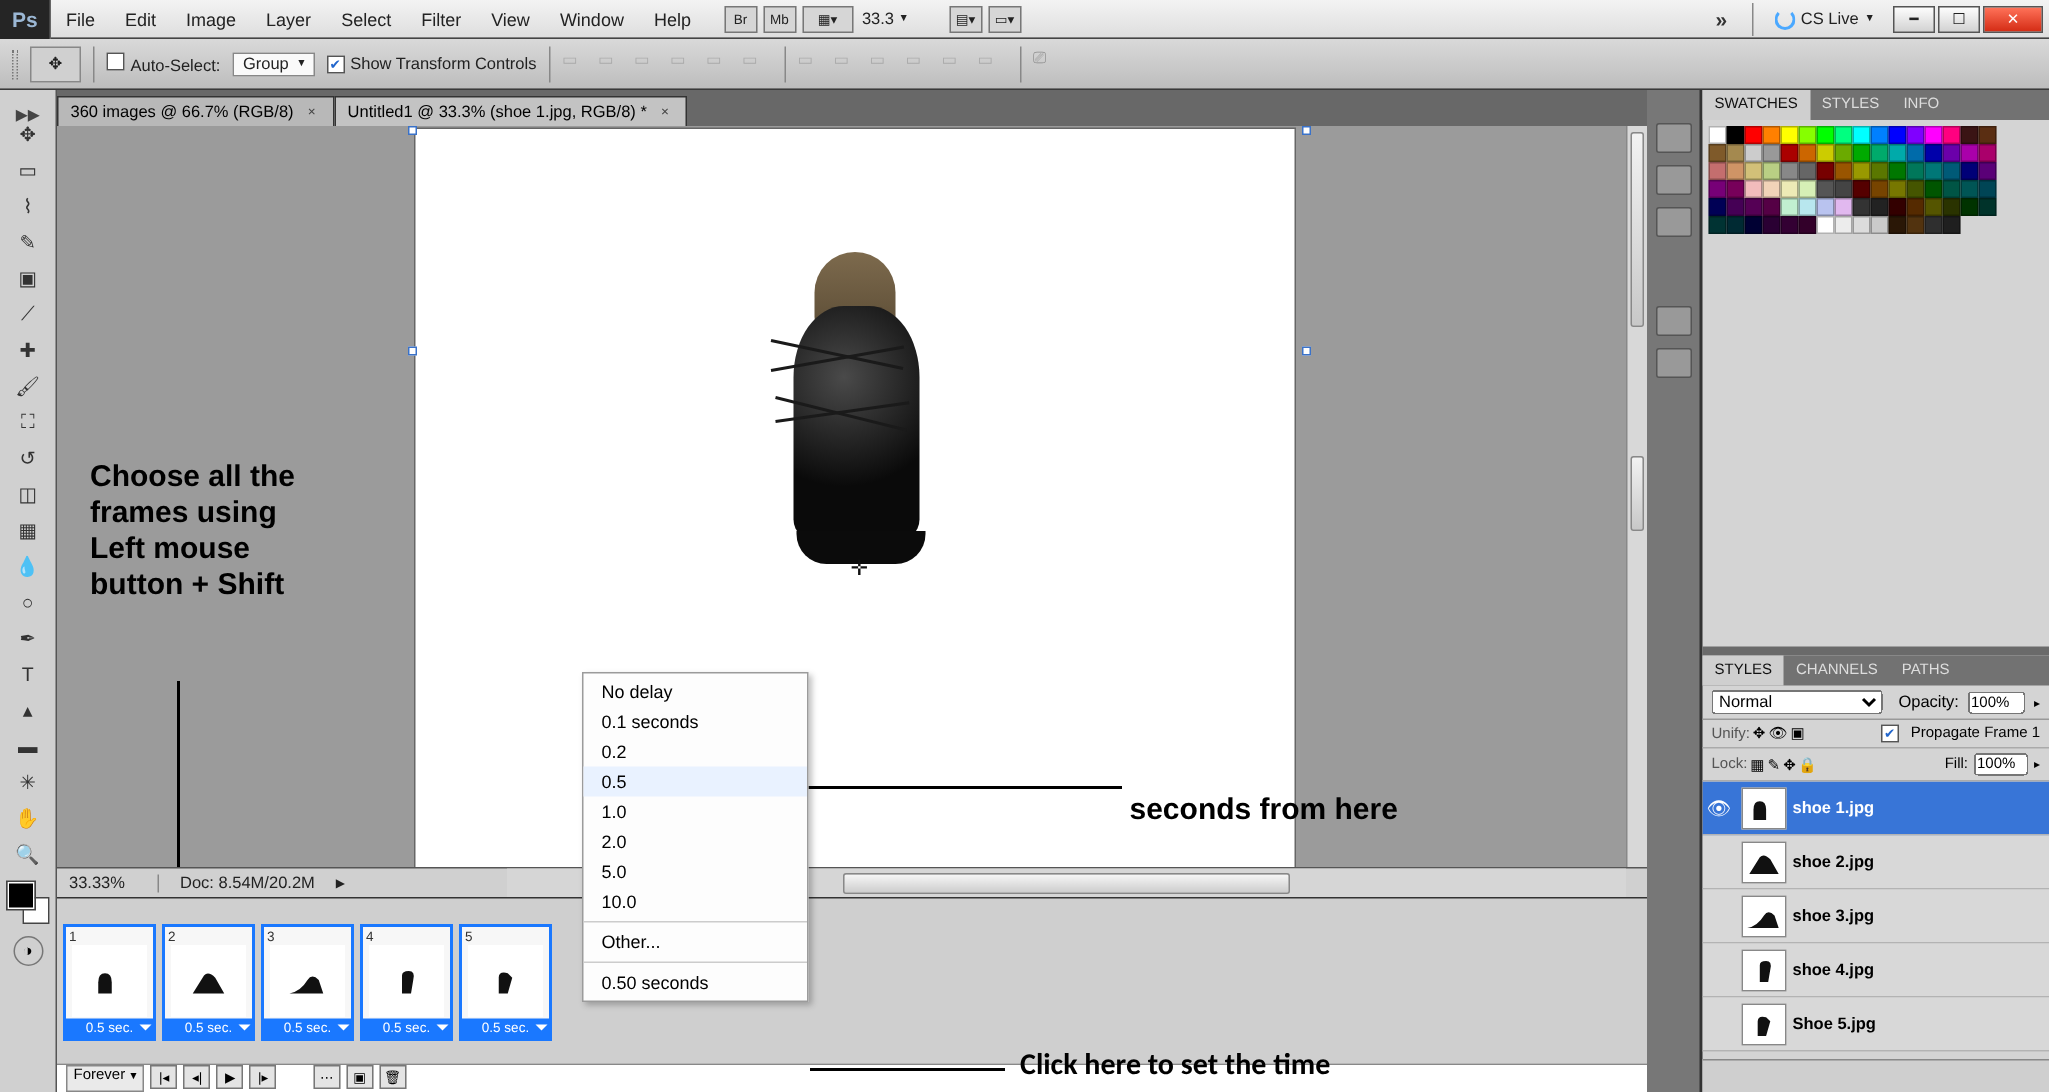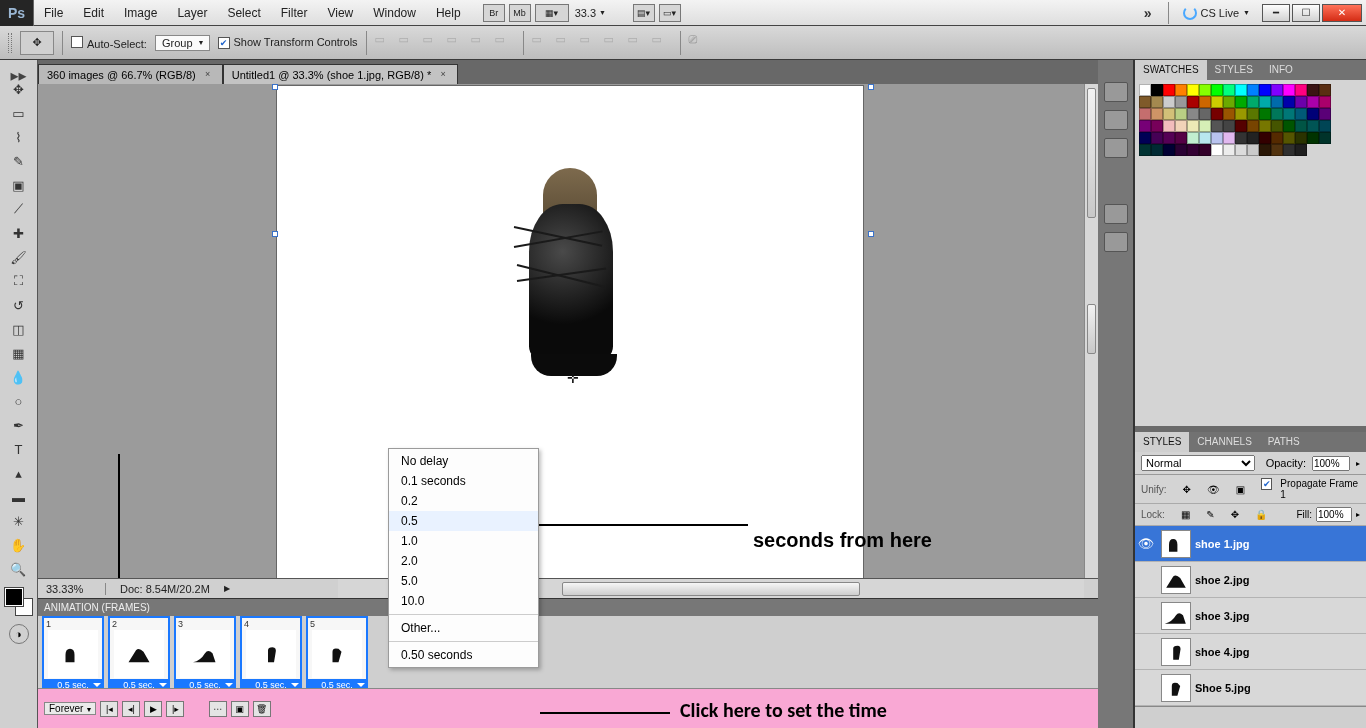--- a/index.html
+++ b/index.html
@@ -116,22 +116,22 @@
   display:flex;gap:4px;align-items:flex-start;overflow:hidden;}
 .frame{width:62px;height:78px;border:2px solid #1a78ff;background:#f7f7f7;
   position:relative;}
 .frame .num{position:absolute;left:2px;top:1px;font-size:9px;color:#333;}
 .frame .thumb{position:absolute;left:4px;right:4px;top:12px;bottom:14px;
   background:#fff;display:flex;align-items:center;justify-content:center;}
 .frame .sec{position:absolute;left:0;right:0;bottom:0;height:13px;background:#1a78ff;
   color:#fff;font-size:9px;text-align:center;line-height:13px;}
 .frame .tri{position:absolute;right:1px;bottom:1px;border:4px solid transparent;
   border-top-color:#fff;}
-.anim-foot{position:absolute;left:0;right:0;bottom:0;height:40px;
-  background:#f9a8d4;border-top:1px solid #888;display:flex;align-items:center;
+.anim-foot{position:absolute;left:0;right:0;bottom:0;height:19px;
+  background:#ffffff;border-top:1px solid #888;display:flex;
   gap:4px;font-size:11px;padding:0 6px;}
 .play-btn{width:18px;height:16px;border:1px solid #777;background:#e4e4e4;
   display:flex;align-items:center;justify-content:center;font-size:9px;}
 .loop-sel{border:1px solid #888;padding:0 12px 0 4px;background:#eaeaea;font-size:10px;
   position:relative;}
 .loop-sel::after{content:"▼";font-size:7px;position:absolute;right:3px;top:3px;}
 
 
 .ctx{position:absolute;width:151px;background:#fdfdfd;border:1px solid #9b9b9b;
   box-shadow:2px 2px 4px rgba(0,0,0,.25);font-size:12px;padding:2px 0;z-index:50;}
@@ -161,21 +161,21 @@
 .layers-list{flex:1;overflow:auto;}
 .lrow{display:flex;align-items:center;height:36px;border-bottom:1px solid #b3b3b3;
   background:#d8d8d8;}
 .lrow.sel{background:#3875d7;color:#fff;}
 .lrow .vis{width:22px;text-align:center;font-size:13px;}
 .lrow .lthumb{width:30px;height:28px;background:#fff;border:1px solid #888;margin:0 4px;
   display:flex;align-items:center;justify-content:center;font-size:14px;}
 .lrow .lname{flex:1;font-size:11px;font-weight:bold;}
 .layers-foot{height:22px;border-top:1px solid #888;background:#cfcfcf;}
 .unify-row,.lock-row{padding:3px 6px;border-bottom:1px solid #aaa;font-size:10px;
-  display:flex;align-items:center;gap:16px;}
+  display:flex;align-items:center;gap:2px;}
 .unify-row .lbl,.lock-row .lbl{color:#555;}
 .fill-box{margin-left:auto;display:flex;gap:4px;align-items:center;}
 .fill-box input{width:36px;font-size:10px;}
 
 
 .mini-shoe{width:30px;height:24px;}
 </style>
 </head>
 <body>
 
@@ -305,20 +305,26 @@
     <span class="cross" style="left:290px;top:284px">✛</span>
   </div>
 
   <div class="bbox">
     <div class="handle tl"></div>
       <div class="handle tr"></div>
     <div class="handle hl"></div>
       <div class="handle hr"></div>
   </div>
 
+  <div class="annot" style="left:22px;top:222px">
+    <span>Choose all the</span><br>
+    <span>frames using</span><br>
+    <span>Left mouse</span><br>
+    <span>button + Shift</span>
+  </div>
   <div class="arrow-v" style="left:80px;top:370px;height:150px"></div>
 
   <div class="annot" style="left:715px;top:420px">
     <br>
     <span>seconds from here</span>
   </div>
   <div class="arrow-line" style="left:500px;top:440px;width:210px"></div>
 
   <div class="vscroll">
     <div class="vthumb" style="top:4px;height:130px"></div>
@@ -329,21 +335,20 @@
 <div class="status">
   <span class="status-zoom">33.33%</span>
   <span>Doc: 8.54M/20.2M</span>
   <span style="font-size:8px">▶</span>
   <div class="hscroll">
       <div class="thumb"></div>
     </div>
 </div>
 
 <div class="anim">
-  <div class="anim-head">ANIMATION (FRAMES)</div>
   <div class="anim-strip" id="frames-host">
       <div class="frame">
         <div class="num">1</div>
         <div class="thumb">
           <svg class="mini-shoe" viewBox="0 0 40 30">
             <path d="M10 26 L10 16 Q10 8 16 8 Q22 8 22 16 L22 26 Z" fill="#111"></path>
           </svg>
         </div>
         <div class="sec">0.5 sec.<span class="tri"></span></div>
       </div>

